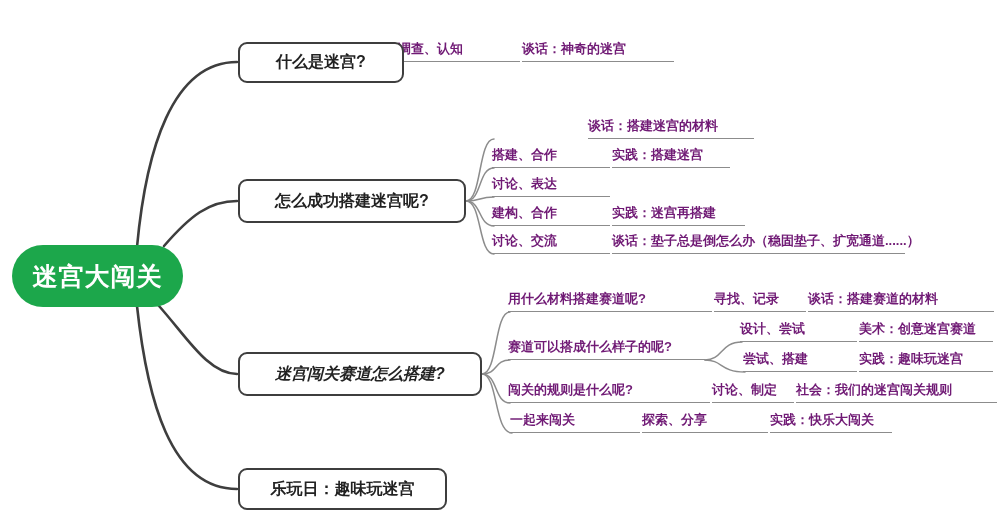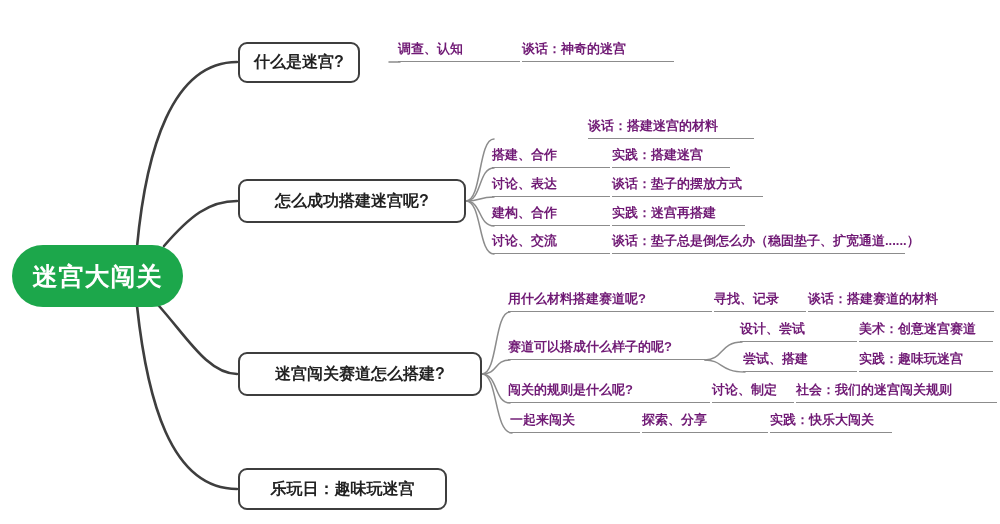--- a/index.html
+++ b/index.html
@@ -12,23 +12,23 @@
     position:absolute;left:12px;top:245px;width:171px;height:62px;
     background:#1ca74b;border-radius:31px;color:#ffffff;font-weight:bold;font-size:25px;
     display:flex;align-items:center;justify-content:center;letter-spacing:1px;
     box-sizing:border-box;z-index:3;
   }
   .topic-box{
     position:absolute;background:#ffffff;border:2.5px solid #3e3e3e;border-radius:9px;
     color:#222222;font-weight:bold;font-size:16px;display:flex;align-items:center;justify-content:center;
     box-sizing:border-box;white-space:nowrap;z-index:3;
   }
-  .box1{left:238px;top:42px;width:122px;height:41px;}
+  .box1{left:238px;top:42px;width:166px;height:41px;}
   .box2{left:238px;top:179px;width:228px;height:44px;}
-  .box3{left:238px;top:352px;width:244px;height:44px;}
+  .box3{left:238px;top:352px;width:244px;height:44px;font-style:italic;}
   .box4{left:238px;top:468px;width:209px;height:42px;}
   .leaf{
     position:absolute;height:24px;line-height:21px;box-sizing:border-box;
     border-bottom:1.5px solid #8c8c8c;color:#701a75;font-size:13px;font-weight:bold;
     text-align:left;white-space:nowrap;overflow:visible;z-index:2;
   }
 </style>
 </head>
 <body>
 
@@ -82,21 +82,20 @@
 
   <div class="leaf" style="left:398px;top:38px;width:122px;">调查、认知</div>
   <div class="leaf" style="left:522px;top:38px;width:152px;">谈话：神奇的迷宫</div>
 
   <div class="leaf" style="left:588px;top:115px;width:166px;">谈话：搭建迷宫的材料</div>
 
   <div class="leaf" style="left:492px;top:144px;width:118px;">搭建、合作</div>
   <div class="leaf" style="left:612px;top:144px;width:118px;">实践：搭建迷宫</div>
 
   <div class="leaf" style="left:492px;top:173px;width:118px;">讨论、表达</div>
-  <div class="leaf" style="left:612px;top:173px;width:151px;">谈话：垫子的摆放方式</div>
 
   <div class="leaf" style="left:492px;top:202px;width:118px;">建构、合作</div>
   <div class="leaf" style="left:612px;top:202px;width:133px;">实践：迷宫再搭建</div>
 
   <div class="leaf" style="left:492px;top:230px;width:118px;">讨论、交流</div>
   <div class="leaf" style="left:612px;top:230px;width:293px;">谈话：垫子总是倒怎么办（稳固垫子、扩宽通道......）</div>
 
   <div class="leaf" style="left:508px;top:288px;width:204px;">用什么材料搭建赛道呢?</div>
   <div class="leaf" style="left:714px;top:288px;width:92px;">寻找、记录</div>
   <div class="leaf" style="left:808px;top:288px;width:186px;">谈话：搭建赛道的材料</div>

